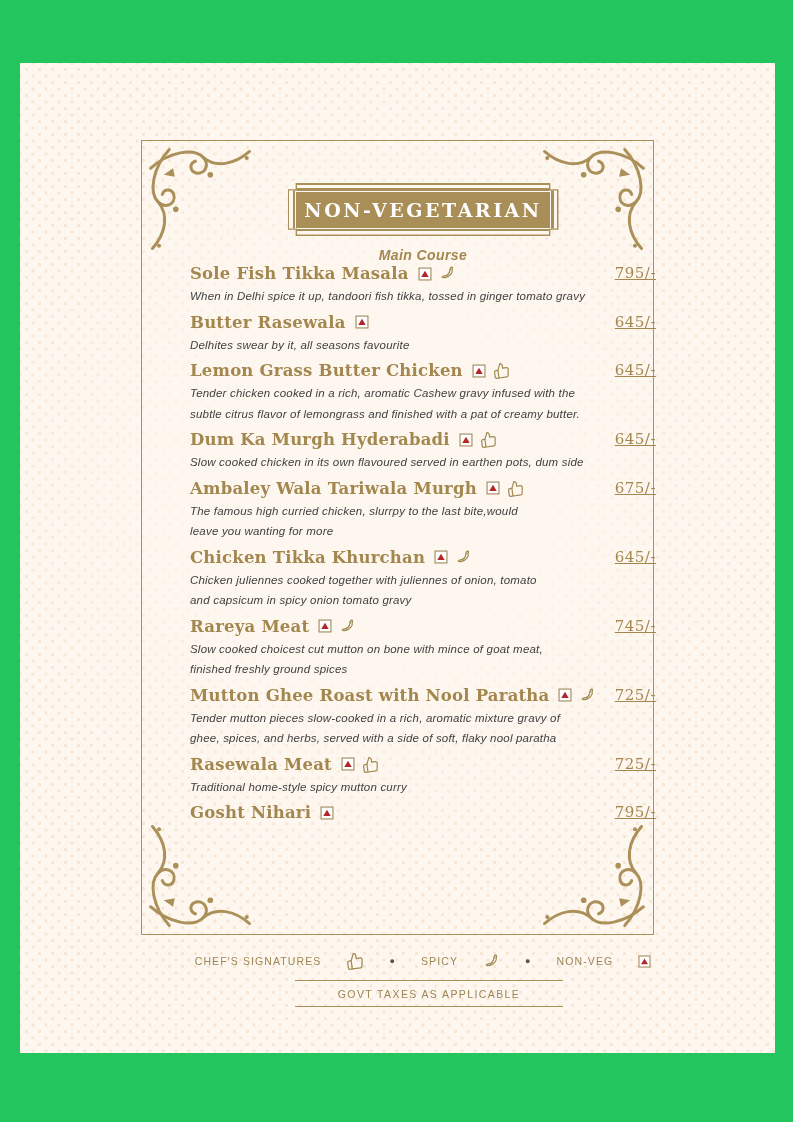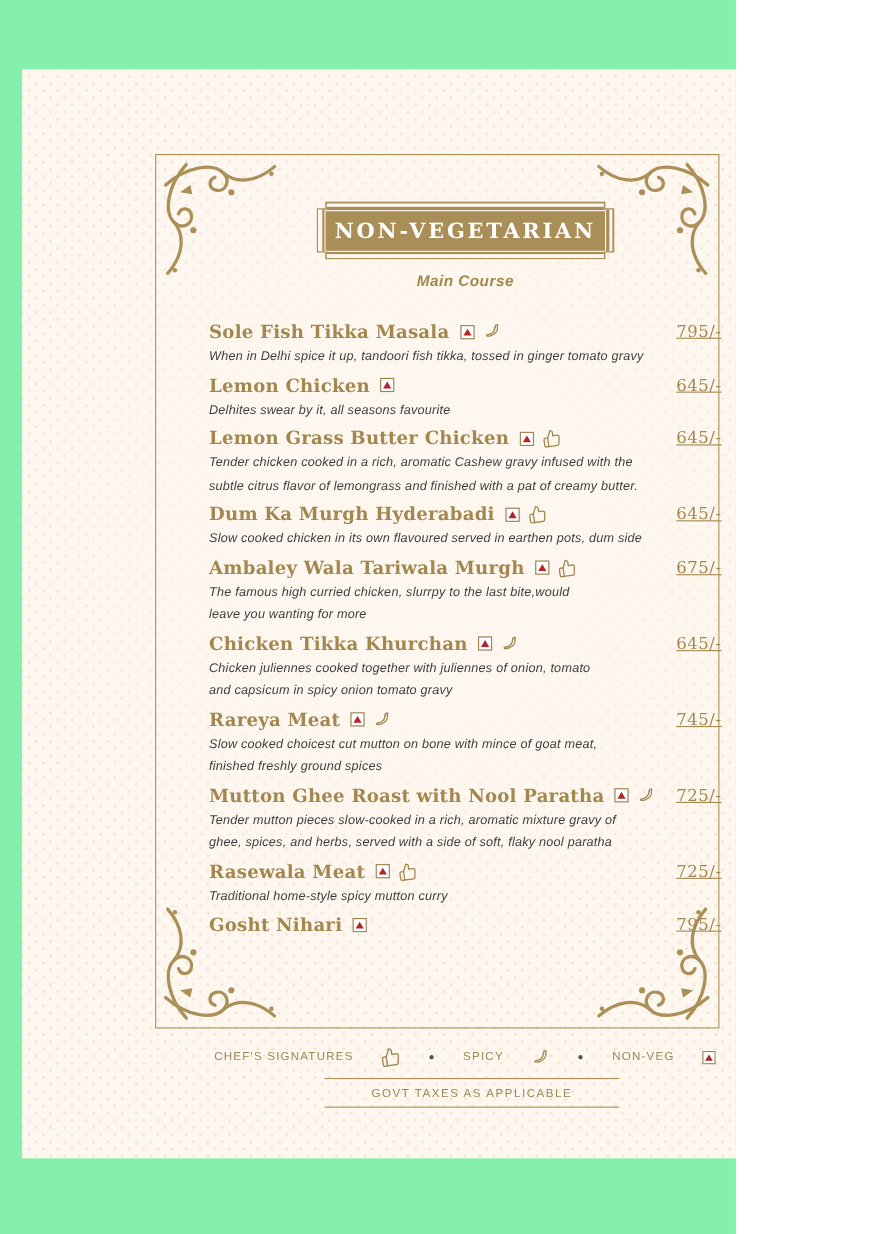--- a/index.html
+++ b/index.html
@@ -1,16 +1,16 @@
 <!DOCTYPE html>
 <html><head>
 <meta charset="utf-8">
 <style>
   html,body{margin:0;padding:0;background:#ffffff;}
-  .page{position:relative;width:669px;height:1122px;background:#86efac;overflow:hidden;
+  .page{position:relative;width:793px;height:1122px;background:#22c55e;overflow:hidden;
         font-family:"Liberation Sans",sans-serif;}
   .panel{position:absolute;left:20px;top:63px;width:755px;height:990px;background:#fdf7ef;}
   .panel::before{content:'';position:absolute;inset:0;
     background-image:radial-gradient(#f6e3d1 1.4px,transparent 1.6px),
                      radial-gradient(#f6e3d1 1.4px,transparent 1.6px);
     background-size:13px 13px;background-position:0 0,6.5px 6.5px;opacity:.85;}
   .panel::after{content:'';position:absolute;inset:0;
     background:radial-gradient(ellipse 52% 42% at 47% 42%,#fdf7ef 35%,rgba(253,247,239,0) 100%);}
   .frame{position:absolute;left:121px;top:77px;width:513px;height:795px;box-sizing:border-box;
     border:1.5px solid #ab9059;z-index:1;}
@@ -27,21 +27,21 @@
   .badge-gap{background:#fdf7ef;padding:3.5px;
     clip-path:polygon(0% 12%,3% 12%,3% 0%,97% 0%,97% 12%,100% 12%,100% 88%,97% 88%,97% 100%,3% 100%,3% 88%,0% 88%);}
   .badge{position:relative;background:#aa8e57;text-align:center;padding:11px 0 10px;}
   .badge::after{content:'';position:absolute;inset:2.5px;border:1.2px solid rgba(255,255,255,.95);}
   .badge span{font-family:"DejaVu Serif","Liberation Serif",serif;font-weight:bold;
     font-size:19px;letter-spacing:2.5px;color:#ffffff;}
 
   .subtitle{margin-top:11px;text-align:center;font-family:Liberation Sans, sans-serif;
     font-style:italic;font-weight:bold;font-size:14px;color:#a3874f;letter-spacing:.4px;}
 
-  .menu-list{margin-top:28px;}
+  .menu-list{margin-top:0;}
   .menu-item{margin-bottom:5px;}
   .item-head{display:flex;align-items:center;line-height:21px;}
   .item-name{font-family:"DejaVu Serif","Liberation Serif",serif;font-weight:600;
     font-size:16.5px;color:#a3874f;letter-spacing:.2px;white-space:nowrap;}
   .item-icons{display:inline-flex;align-items:center;gap:7px;margin-left:9px;}
   .mi svg{display:block;}
   .mi.non-veg svg{width:14px;height:14px;}
   .mi.spicy svg{width:17px;height:17px;}
   .mi.chef svg{width:17px;height:17px;transform:rotate(-8deg);}
   .item-price{margin-left:auto;font-family:"DejaVu Serif","Liberation Serif",serif;
@@ -142,21 +142,21 @@
               </span>
       <span class="item-price">795/-</span>
     </div>
     <div class="item-desc">
               <div>When in Delhi spice it up, tandoori fish tikka, tossed in ginger tomato gravy</div>
             </div>
   </div>
 
   <div class="menu-item">
     <div class="item-head">
-      <span class="item-name">Lemon Chicken</span>
+      <span class="item-name">Butter Rasewala</span>
       <span class="item-icons">
                 <span class="mi non-veg">
                   <svg viewBox="0 0 24 24">
                     <use href="#sym-non-veg"></use>
                   </svg>
                 </span>
               </span>
       <span class="item-price">645/-</span>
     </div>
     <div class="item-desc">

